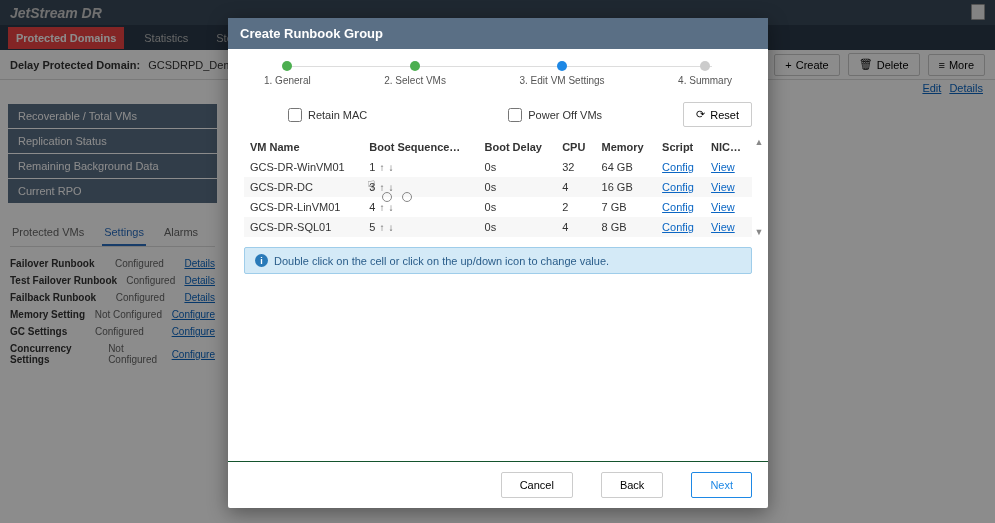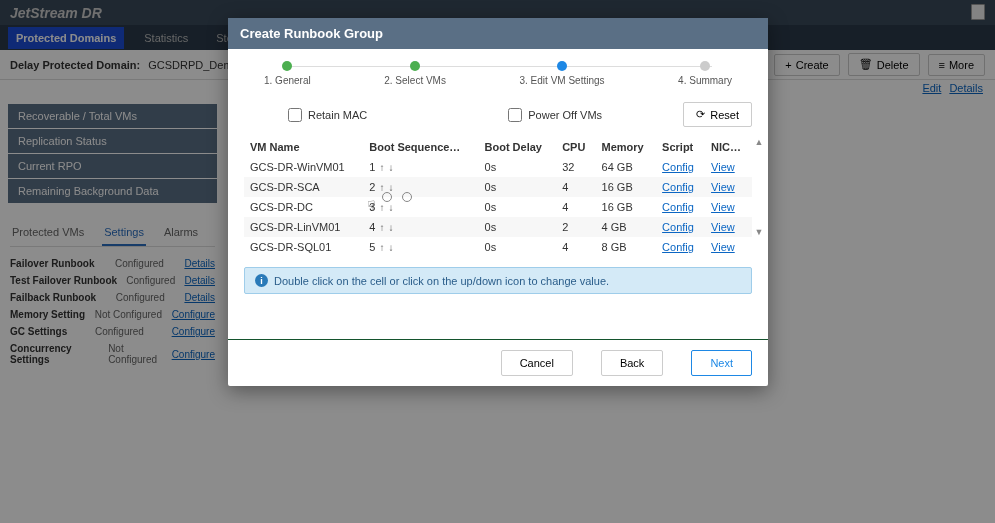--- a/index.html
+++ b/index.html
@@ -4,21 +4,21 @@
   <style>
     * { box-sizing: border-box; margin: 0; padding: 0; font-family: Arial, sans-serif; }
     body { width: 995px; height: 523px; background: #f5f5f5; position: relative; overflow: hidden; font-size: 12px; color: #333; }
     
     
     .backdrop { position: absolute; inset: 0; background: #fff; }
     .topbar { height: 25px; background: #3a4a5a; display: flex; align-items: center; padding: 0 10px; }
     .brand { color: #ccc; font-style: italic; font-weight: bold; font-size: 14px; }
     .tabs-row { height: 25px; background: #2a3a4a; display: flex; align-items: center; padding: 0 8px; gap: 12px; }
     .tabs-row .tab { color: #bbb; font-size: 11px; padding: 5px 8px; }
-    .tabs-row .tab.active { background: #1d4ed8; color: #fff; font-weight: bold; }
+    .tabs-row .tab.active { background: #ef4444; color: #fff; font-weight: bold; }
     .domain-row { height: 30px; display: flex; align-items: center; justify-content: space-between; padding: 0 10px; background: #fff; border-bottom: 1px solid #ddd; }
     .domain-row .left { display: flex; align-items: center; gap: 8px; font-size: 11px; }
     .domain-row .left .lbl { font-weight: bold; }
     .domain-row .right { display: flex; align-items: center; gap: 8px; }
     .btn-bg { border: 1px solid #ccc; background: #fff; padding: 4px 10px; font-size: 11px; border-radius: 2px; display: inline-flex; align-items: center; gap: 4px; cursor: pointer; }
     .link-inline { color: #0b66c3; text-decoration: underline; font-size: 11px; cursor: pointer; margin-left: 8px; }
     
     .status-bars { padding: 8px; }
     .status-bar { background: #5a6f85; color: #fff; height: 24px; display: flex; align-items: center; padding: 0 10px; font-size: 11px; margin-bottom: 1px; }
     
@@ -31,21 +31,21 @@
     .cfg-row .name { color: #333; font-weight: bold; }
     .cfg-row .state { color: #666; }
     .cfg-row .link { color: #0b66c3; text-decoration: underline; cursor: pointer; }
     .bg-right { flex: 1; padding: 10px; font-size: 11px; color: #666; }
     .bg-right .line { padding: 3px 0; }
     
     
     .overlay { position: absolute; inset: 0; background: rgba(0,0,0,0.45); }
     
     
-    .dialog { position: absolute; left: 228px; top: 18px; width: 540px; height: 368px; background: #fff; border-radius: 2px; box-shadow: 0 5px 20px rgba(0,0,0,0.4); display: flex; flex-direction: column; }
+    .dialog { position: absolute; left: 228px; top: 18px; width: 540px; height: 490px; background: #fff; border-radius: 2px; box-shadow: 0 5px 20px rgba(0,0,0,0.4); display: flex; flex-direction: column; }
     .dlg-header { background: #5a6f85; color: #fff; padding: 8px 12px; font-size: 13px; font-weight: bold; }
     .dlg-body { flex: 1; padding: 12px 16px 8px; overflow: auto; position: relative; }
     
     .stepper { display: flex; justify-content: space-between; align-items: center; margin: 0 20px 16px; position: relative; }
     .step { display: flex; flex-direction: column; align-items: center; gap: 4px; font-size: 10px; z-index: 1; }
     .step .dot { width: 10px; height: 10px; border-radius: 50%; background: #ccc; }
     .step.done .dot { background: #4caf50; }
     .step.active .dot { background: #1e88e5; }
     .step .lbl { color: #555; }
     .step-line { position: absolute; top: 5px; left: 20px; right: 20px; height: 1px; background: #ddd; z-index: 0; }
@@ -115,22 +115,22 @@
   </div>
   <div style="display:flex;justify-content:flex-end;padding:2px 12px;">
     <span class="link-inline">Edit</span>
     <span class="link-inline">Details</span>
   </div>
   <div style="display:flex;">
     <div style="width:225px;">
       <div class="status-bars">
         <div class="status-bar">Recoverable / Total VMs</div>
         <div class="status-bar">Replication Status</div>
+        <div class="status-bar">Remaining Background Data</div>
         <div class="status-bar">Current RPO</div>
-        <div class="status-bar">Remaining Background Data</div>
       </div>
     </div>
     <div class="bg-right">
       <div class="line">\FDRDemoFailoverSite</div>
       <div class="line">( 172.21.253.160 )</div>
       <div class="line">DataCenter \ A300-Cluster</div>
       <div class="line">d</div>
     </div>
   </div>
   <div class="bg-body">
@@ -239,35 +239,20 @@
                   <span class="arrow">↓</span>
                 </div>
               </td>
               <td>0s</td>
               <td>32</td>
               <td>64 GB</td>
               <td><span class="tlink">Config</span></td>
               <td><span class="tlink">View</span></td>
             </tr>
             <tr>
-              <td>GCS-DR-SCA</td>
-              <td>
-                <div class="seq-cell" style="position:relative;">
-                  <span>2</span> 
-                  <span class="arrow">↑</span> 
-                  <span class="arrow">↓</span>
-                </div>
-              </td>
-              <td>0s</td>
-              <td>4</td>
-              <td>16 GB</td>
-              <td><span class="tlink">Config</span></td>
-              <td><span class="tlink">View</span></td>
-            </tr>
-            <tr>
               <td>GCS-DR-DC</td>
               <td>
                 <div class="seq-cell" style="position:relative;">
                   <span>3</span> 
                   <span class="arrow">↑</span>
                   <span class="cursor-hand">☟</span> 
                   <span class="arrow">↓</span>
                 </div>
               </td>
               <td>0s</td>
@@ -280,21 +265,21 @@
               <td>GCS-DR-LinVM01</td>
               <td>
                 <div class="seq-cell" style="position:relative;">
                   <span>4</span> 
                   <span class="arrow">↑</span> 
                   <span class="arrow">↓</span>
                 </div>
               </td>
               <td>0s</td>
               <td>2</td>
-              <td>4 GB</td>
+              <td>7 GB</td>
               <td><span class="tlink">Config</span></td>
               <td><span class="tlink">View</span></td>
             </tr>
             <tr>
               <td>GCS-DR-SQL01</td>
               <td>
                 <div class="seq-cell" style="position:relative;">
                   <span>5</span> 
                   <span class="arrow">↑</span> 
                   <span class="arrow">↓</span>

